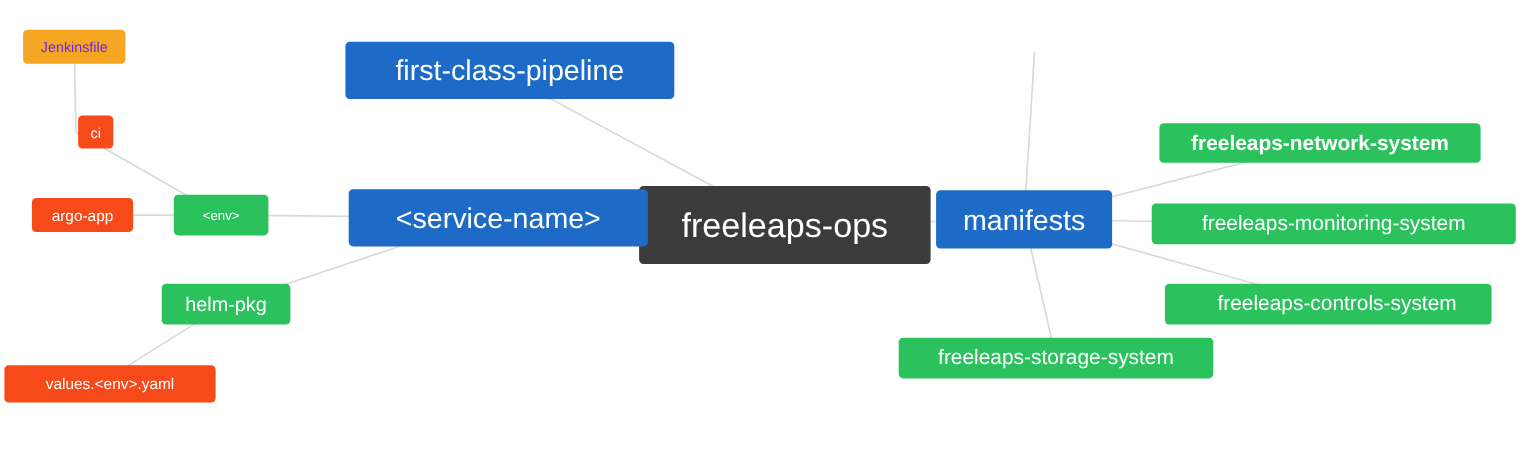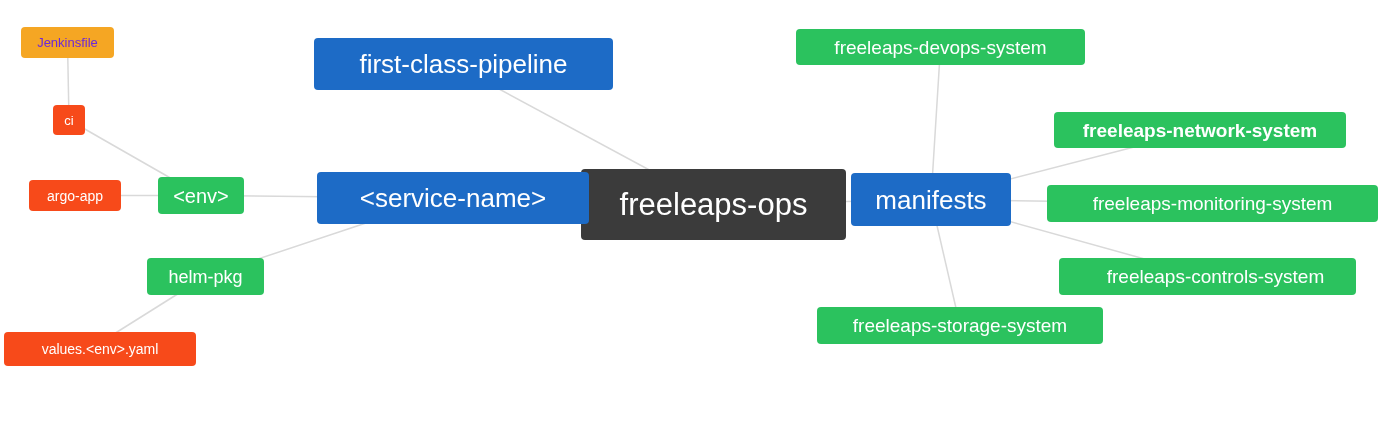--- a/index.html
+++ b/index.html
@@ -53,24 +53,23 @@
       <line x1="931" y1="199.5" x2="940.5" y2="47" stroke="#d9d9d9" stroke-width="1.5"></line>
       <line x1="931" y1="199.5" x2="1200" y2="130" stroke="#d9d9d9" stroke-width="1.5"></line>
       <line x1="931" y1="199.5" x2="1212.5" y2="203.5" stroke="#d9d9d9" stroke-width="1.5"></line>
       <line x1="931" y1="199.5" x2="1207.5" y2="276.5" stroke="#d9d9d9" stroke-width="1.5"></line>
       <line x1="931" y1="199.5" x2="960" y2="325.5" stroke="#d9d9d9" stroke-width="1.5"></line>
     </svg>
 <div class="node" style="left: 581px; top: 169px; width: 265px; height: 71px; background: rgb(59, 59, 59); color: rgb(255, 255, 255); font-size: 31px;">freeleaps-ops</div>
     <div class="node" style="left: 314px; top: 38px; width: 299px; height: 52px; background: rgb(29, 107, 198); color: rgb(255, 255, 255); font-size: 26px;">first-class-pipeline</div>
     <div class="node" style="left: 317px; top: 172px; width: 272px; height: 52px; background: rgb(29, 107, 198); color: rgb(255, 255, 255); font-size: 26px;">&lt;service-name&gt;</div>
     <div class="node" style="left: 851px; top: 173px; width: 160px; height: 53px; background: rgb(29, 107, 198); color: rgb(255, 255, 255); font-size: 26px;">manifests</div>
-    <div class="node" style="left: 158px; top: 177px; width: 86px; height: 37px; background: rgb(43, 194, 94); color: rgb(255, 255, 255); font-size: 20px;">&lt;env&gt;</div>
+    <div class="node" style="left: 158px; top: 177px; width: 86px; height: 37px; background: rgb(43, 194, 94); color: rgb(255, 255, 255); font-size: 12px;">&lt;env&gt;</div>
     <div class="node" style="left: 147px; top: 258px; width: 117px; height: 37px; background: rgb(43, 194, 94); color: rgb(255, 255, 255); font-size: 18px;">helm-pkg</div>
     <div class="node" style="left: 21px; top: 27px; width: 93px; height: 31px; background: rgb(245, 166, 35); color: #6d28d9; font-size: 13px;">Jenkinsfile</div>
-    <div class="node" style="left: 53px; top: 105px; width: 32px; height: 30px; background: rgb(247, 74, 26); color: rgb(255, 255, 255); font-size: 13px;">ci</div>
+    <div class="node" style="left: 71px; top: 105px; width: 32px; height: 30px; background: rgb(247, 74, 26); color: rgb(255, 255, 255); font-size: 13px;">ci</div>
     <div class="node" style="left: 29px; top: 180px; width: 92px; height: 31px; background: rgb(247, 74, 26); color: rgb(255, 255, 255); font-size: 14px;">argo-app</div>
     <div class="node" style="left: 4px; top: 332px; width: 192px; height: 34px; background: rgb(247, 74, 26); color: rgb(255, 255, 255); font-size: 14px;">values.&lt;env&gt;.yaml</div>
-    <div class="node" style="left: 796px; top: 29px; width: 289px; height: 36px; background: rgb(43, 194, 94); color: rgb(255, 255, 255); font-size: 19px;">freeleaps-devops-system</div>
     <div class="node" style="left: 1054px; top: 112px; width: 292px; height: 36px; background: rgb(43, 194, 94); color: rgb(255, 255, 255); font-size: 19px; font-weight: bold;">freeleaps-network-system</div>
     <div class="node" style="left: 1047px; top: 185px; width: 331px; height: 37px; background: rgb(43, 194, 94); color: rgb(255, 255, 255); font-size: 19px;">freeleaps-monitoring-system</div>
     <div class="node" style="left: 1059px; top: 258px; width: 297px; height: 37px; background: rgb(43, 194, 94); color: rgb(255, 255, 255); font-size: 19px; padding-left: 16px;">freeleaps-controls-system</div>
     <div class="node" style="left: 817px; top: 307px; width: 286px; height: 37px; background: rgb(43, 194, 94); color: rgb(255, 255, 255); font-size: 19px;">freeleaps-storage-system</div>
   </div>
 
 </body></html>

